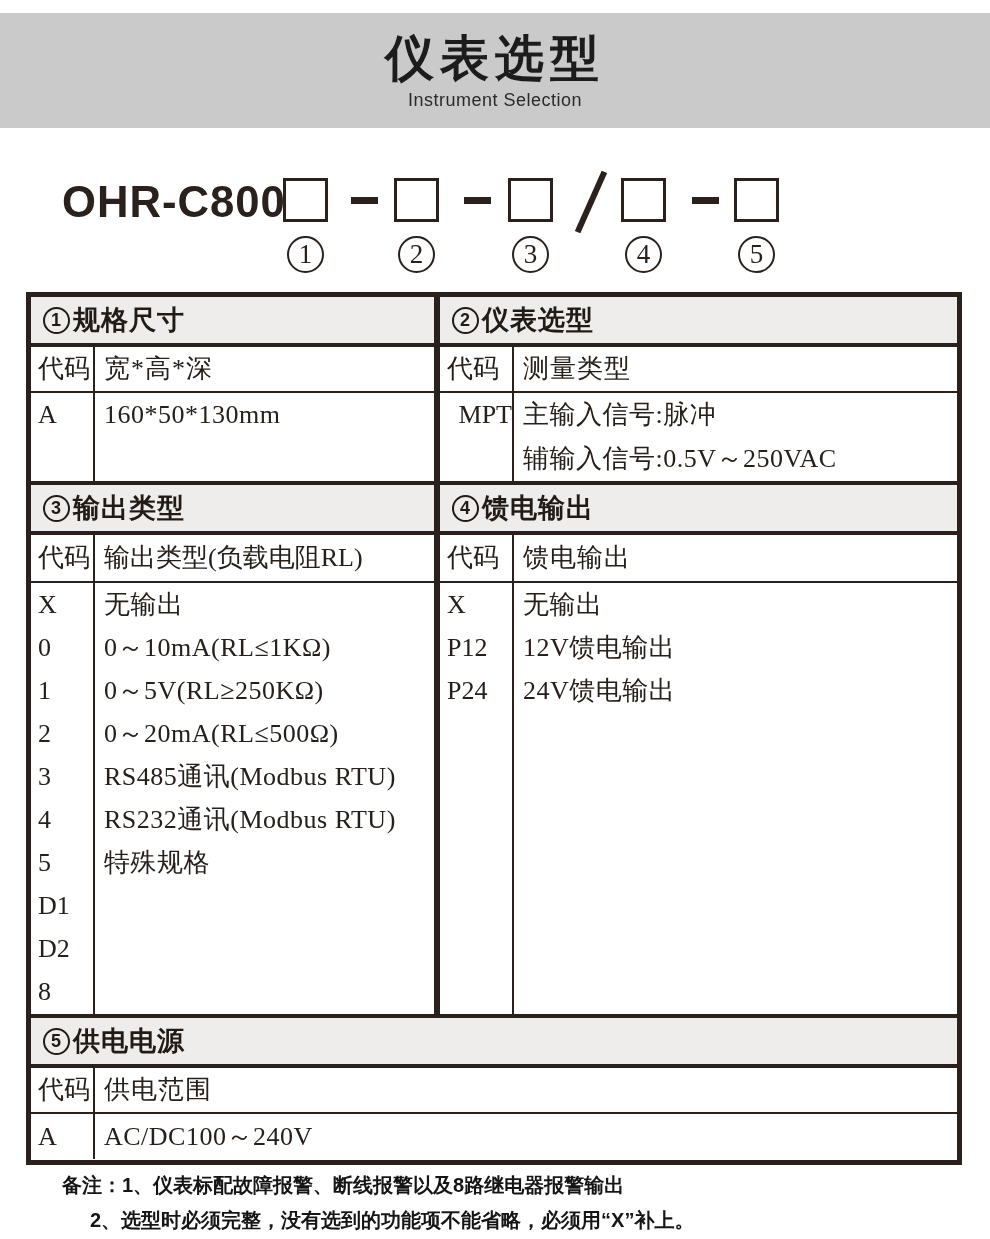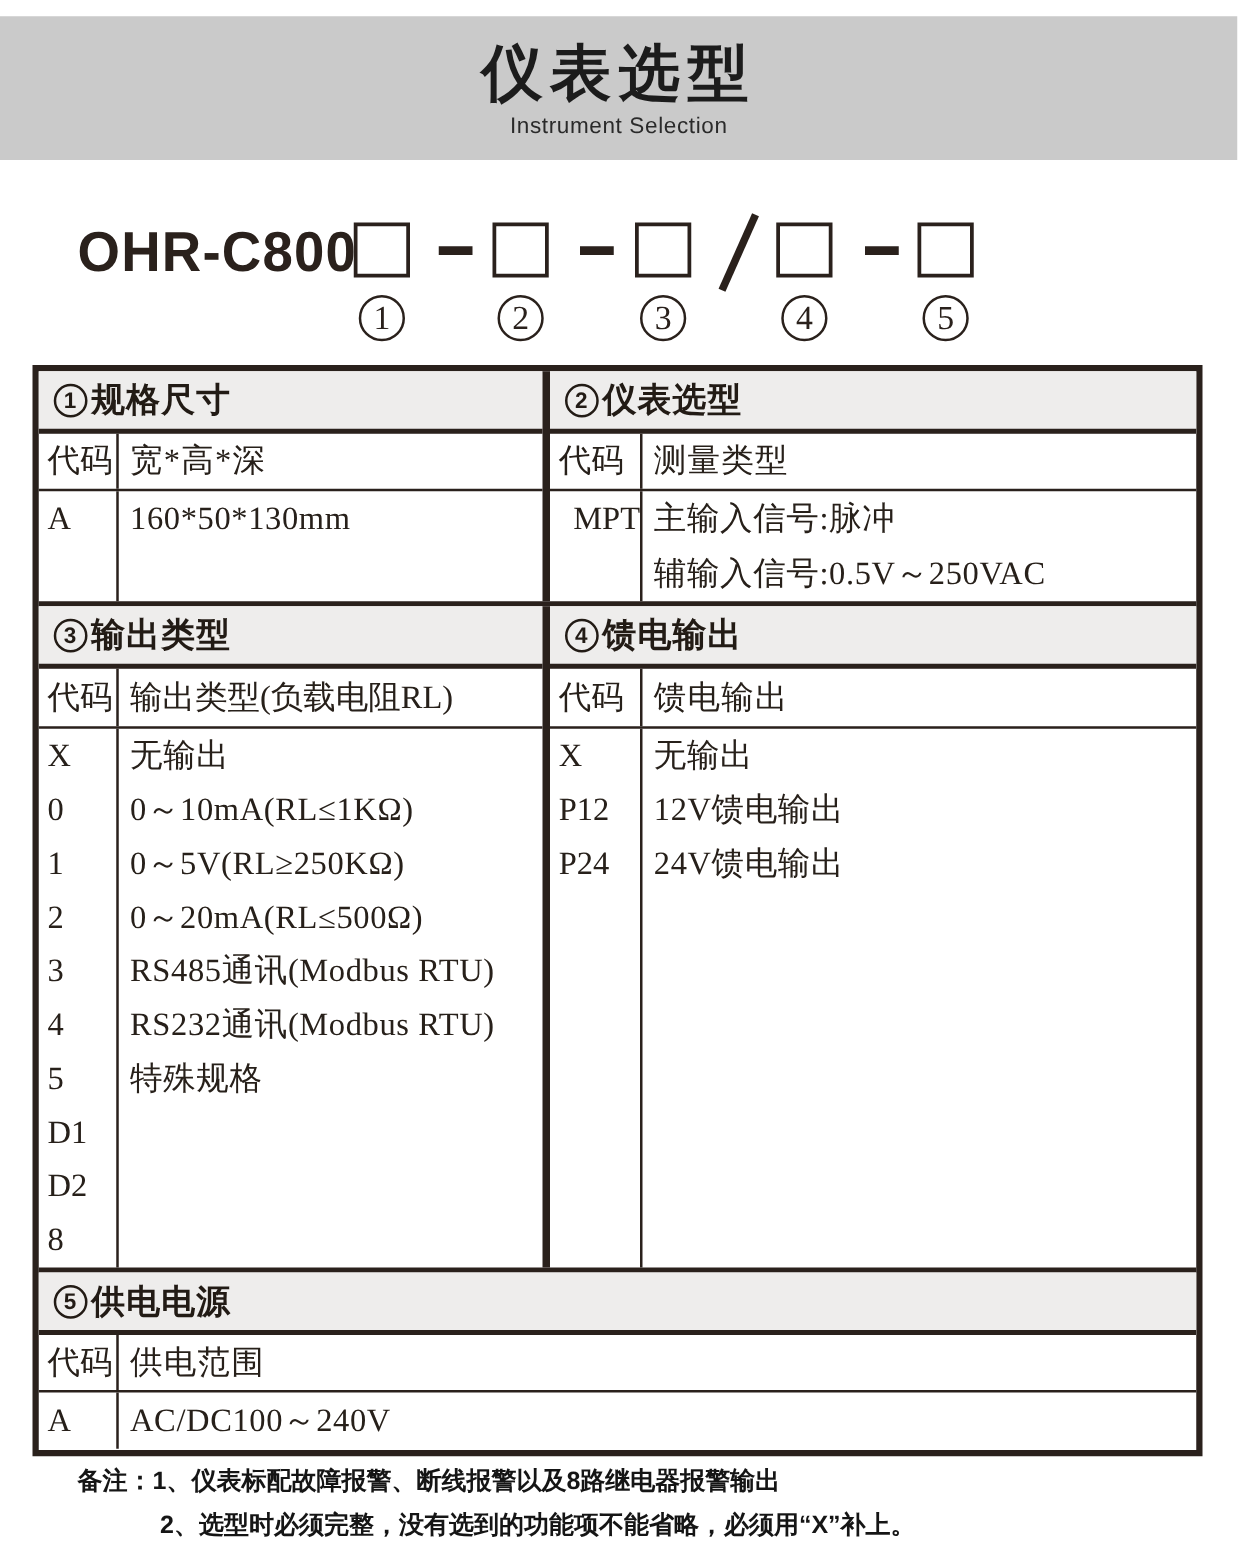--- a/index.html
+++ b/index.html
@@ -74,21 +74,21 @@
   .ln45 { height:45px; line-height:45px; }
   .cellpad-code { padding-left:7px; font-size:26px; }
   .cellpad-desc { padding-left:9px; font-size:26px; letter-spacing:0.5px; white-space:nowrap; }
 
   
   .notes {
     position:absolute; left:62px; top:1168px; width:900px;
     font-family:"Liberation Sans","DejaVu Sans",sans-serif;
     font-weight:700; font-size:20px; color:#151515; line-height:35px;
   }
-  .notes-line2 { margin-left:66px; }
+  .notes-line2 { margin-left:28px; }
 </style>
 </head>
 <body>
 
 <div class="gray-band">
   <div class="main-title">仪表选型</div>
   <div class="sub-title sans">Instrument Selection</div>
 </div>
 
 <div class="model-row">

